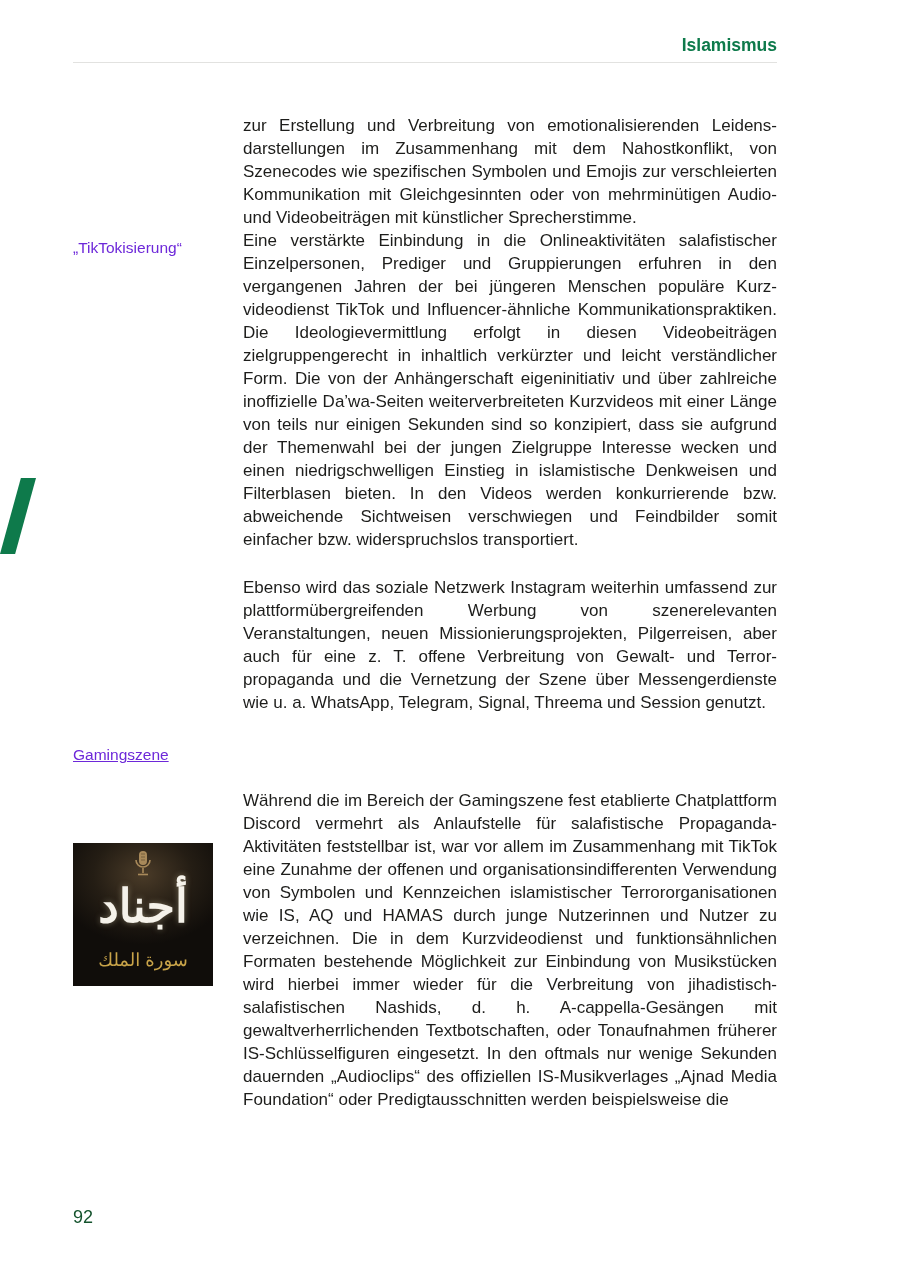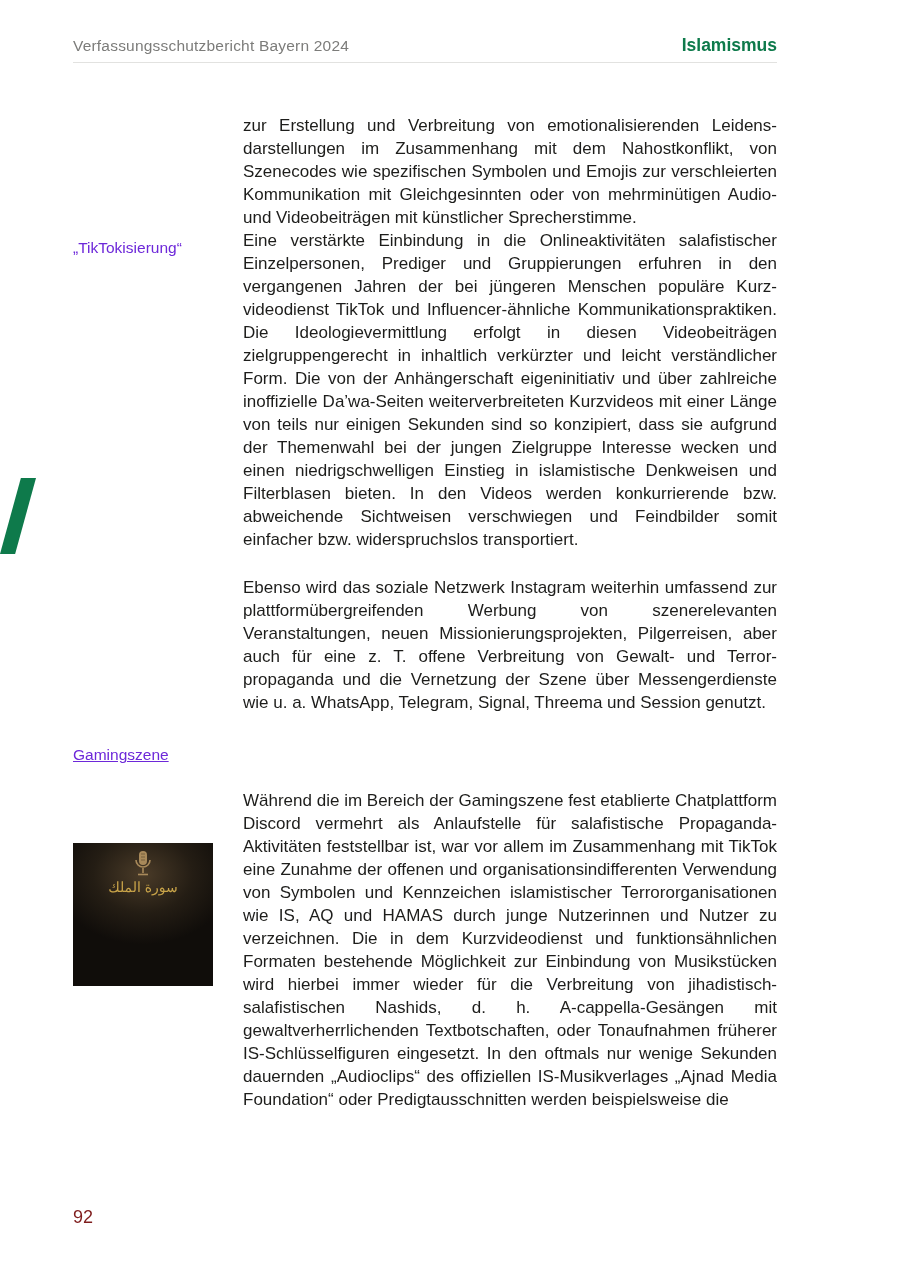--- a/index.html
+++ b/index.html
@@ -97,41 +97,40 @@
   .album .mic { margin-top: 6px; line-height: 0; }
   .album .title-ar {
     font-size: 46px;
     line-height: 58px;
     color: #f5f2ea;
     font-weight: bold;
     text-shadow: 0 0 6px rgba(255,240,200,0.35);
     margin-top: -2px;
   }
   .album .sub-ar {
-    font-size: 14px;
+    font-size: 18px;
     color: #c9a449;
-    margin-top: 0;
+    margin-top: 14px;
     letter-spacing: 1px;
   }
 
   
   .page-number {
     position: absolute;
     left: 73px;
     top: 1207px;
     font-size: 18px;
-    color: #7f1d1d;
+    color: #14532d;
   }
 </style>
 </head>
 <body>
 
 <div class="page">
 
-  <span class="header-left">Verfassungsschutzbericht Bayern 2024</span>
 
   <span class="header-right">Islamismus</span>
 
   <div class="header-rule"></div>
 
   <div class="green-marker"></div>
 
   <span class="margin-label label-tiktok">„TikTokisierung“</span>
 
   <span class="margin-label label-gaming">Gamingszene</span>
@@ -141,20 +140,21 @@
       <svg width="24" height="30" viewBox="0 0 24 30" aria-hidden="true">
         <rect x="8" y="2" width="8" height="14" rx="4" fill="#a8895a"></rect>
         <line x1="10" y1="5" x2="14" y2="5" stroke="#6b5536" stroke-width="0.8"></line>
         <line x1="10" y1="8" x2="14" y2="8" stroke="#6b5536" stroke-width="0.8"></line>
         <line x1="10" y1="11" x2="14" y2="11" stroke="#6b5536" stroke-width="0.8"></line>
         <path d="M5 11 a7 7 0 0 0 14 0" stroke="#a8895a" fill="none" stroke-width="1.6"></path>
         <line x1="12" y1="19" x2="12" y2="24" stroke="#a8895a" stroke-width="1.6"></line>
         <line x1="7" y1="25.5" x2="17" y2="25.5" stroke="#a8895a" stroke-width="1.6"></line>
       </svg>
     </span>
+    <span class="title-ar">أجناد</span>
     <span class="sub-ar">سورة الملك</span>
   </div>
 
   <p class="para para-1">zur Erstellung und Verbreitung von emotionalisierenden Leidens­darstellungen im Zusammenhang mit dem Nahostkonflikt, von Szenecodes wie spezifischen Symbolen und Emojis zur verschlei­erten Kommunikation mit Gleichgesinnten oder von mehrminüti­gen Audio- und Videobeiträgen mit künstlicher Sprecherstimme.</p>
 
   <p class="para para-2">Eine verstärkte Einbindung in die Onlineaktivitäten salafistischer Einzelpersonen, Prediger und Gruppierungen erfuhren in den vergangenen Jahren der bei jüngeren Menschen populäre Kurz­videodienst TikTok und Influencer-ähnliche Kommunikations­praktiken. Die Ideologievermittlung erfolgt in diesen Videobei­trägen zielgruppengerecht in inhaltlich verkürzter und leicht verständlicher Form. Die von der Anhängerschaft eigeninitiativ und über zahlreiche inoffizielle Da’wa-Seiten weiterverbreiteten Kurzvideos mit einer Länge von teils nur einigen Sekunden sind so konzipiert, dass sie aufgrund der Themenwahl bei der jungen Zielgruppe Interesse wecken und einen niedrigschwelligen Ein­stieg in islamistische Denkweisen und Filterblasen bieten. In den Videos werden konkurrierende bzw. abweichende Sichtwei­sen verschwiegen und Feindbilder somit einfacher bzw. wider­spruchslos transportiert.</p>
 
   <p class="para para-3">Ebenso wird das soziale Netzwerk Instagram weiterhin umfas­send zur plattformübergreifenden Werbung von szenerelevanten Veranstaltungen, neuen Missionierungsprojekten, Pilgerreisen, aber auch für eine z. T. offene Verbreitung von Gewalt- und Terror­propaganda und die Vernetzung der Szene über Messenger­dienste wie u. a. WhatsApp, Telegram, Signal, Threema und Session genutzt.</p>
 
   <p class="para para-4">Während die im Bereich der Gamingszene fest etablierte Chat­plattform Discord vermehrt als Anlaufstelle für salafistische Propaganda-Aktivitäten feststellbar ist, war vor allem im Zusam­menhang mit TikTok eine Zunahme der offenen und organisa­tionsindifferenten Verwendung von Symbolen und Kennzeichen islamistischer Terrororganisationen wie IS, AQ und HAMAS durch junge Nutzerinnen und Nutzer zu verzeichnen. Die in dem Kurzvideodienst und funktionsähnlichen Formaten bestehende Möglichkeit zur Einbindung von Musikstücken wird hierbei immer wieder für die Verbreitung von jihadistisch-salafistischen Nashids, d. h. A-cappella-Gesängen mit gewaltverherrlichenden Text­botschaften, oder Tonaufnahmen früherer IS-Schlüsselfiguren eingesetzt. In den oftmals nur wenige Sekunden dauernden „Audioclips“ des offiziellen IS-Musikverlages „Ajnad Media Foundation“ oder Predigtausschnitten werden beispielsweise die</p>

